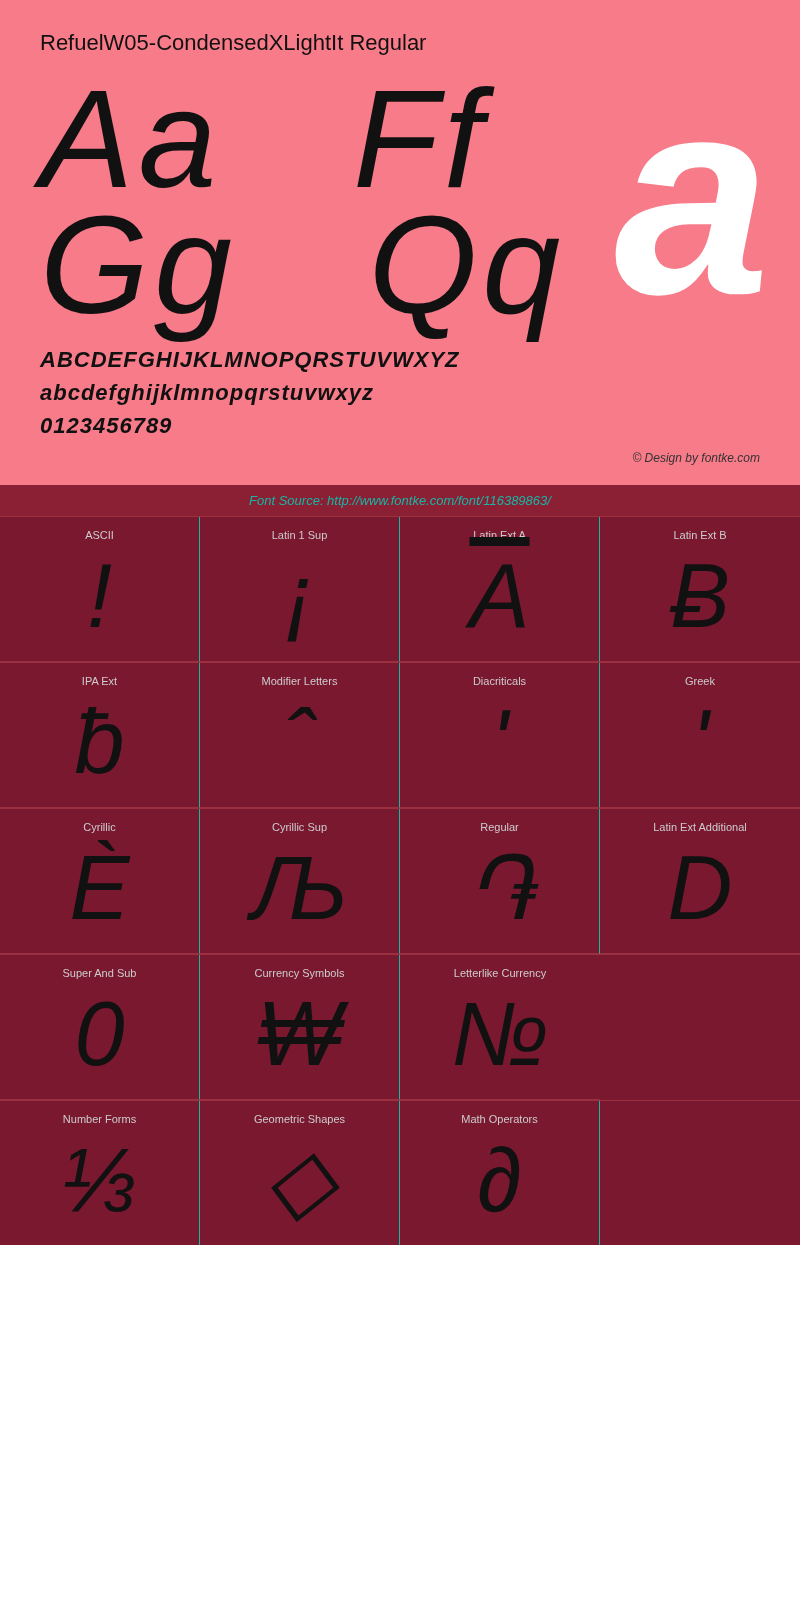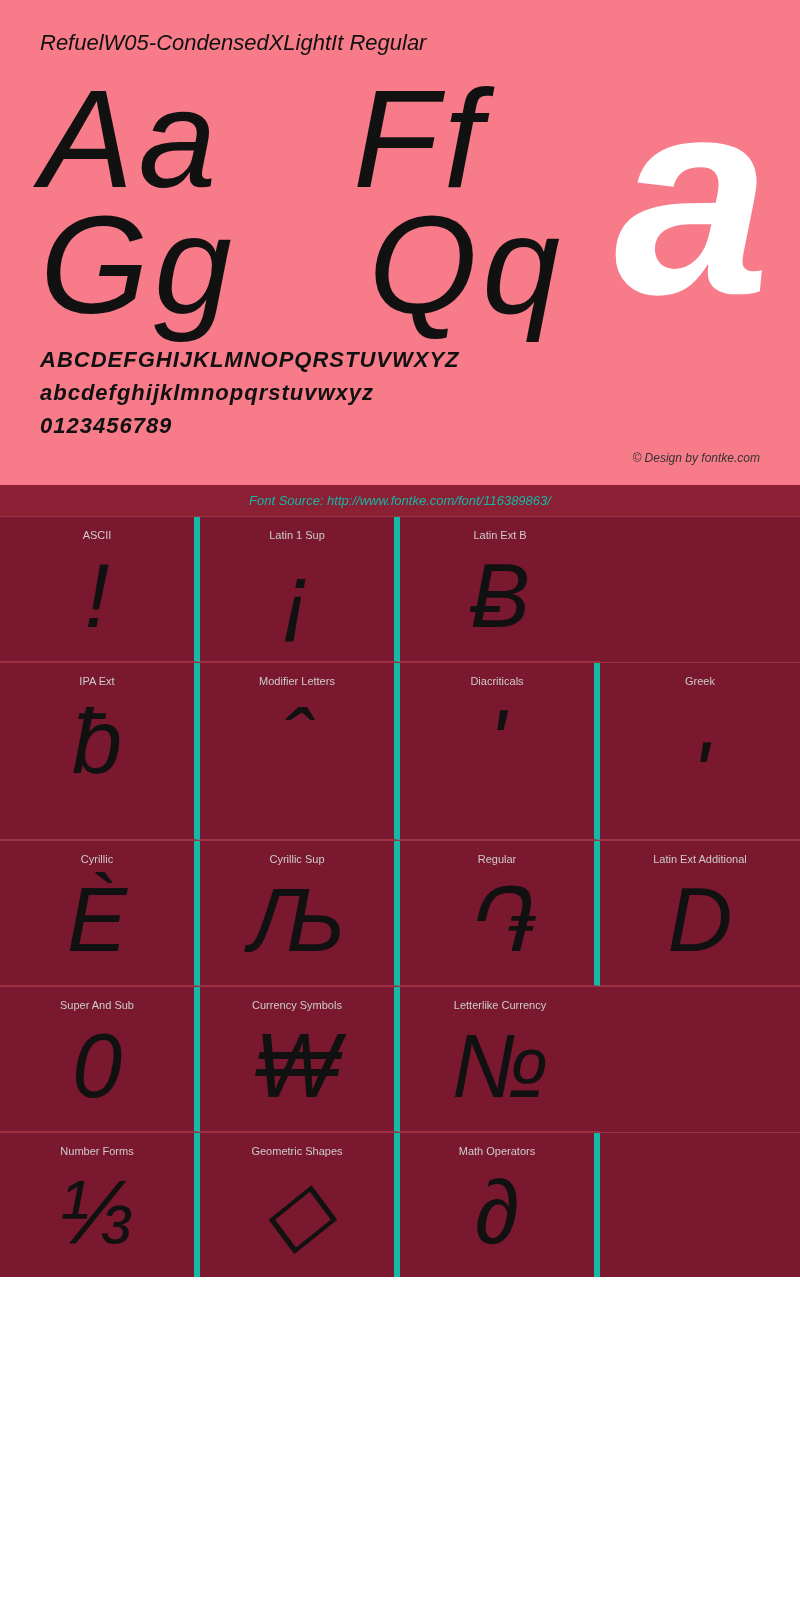--- a/index.html
+++ b/index.html
@@ -6,21 +6,20 @@
     body { width: 800px; font-family: Arial, sans-serif; }
 
     .pink-section {
       background-color: #F87B8A;
       padding: 30px 40px 20px 40px;
       position: relative;
     }
 
     .font-title {
       font-size: 22px;
-      font-style: italic;
       color: #111;
       margin-bottom: 20px;
       font-family: Arial, sans-serif;
       font-weight: normal;
     }
 
     .alphabet-line {
       font-size: 22px;
       font-style: italic;
       color: #111;
@@ -56,21 +55,21 @@
       display: grid;
       grid-template-columns: 1fr 1fr 1fr 1fr;
       border-top: 1px solid #9B3040;
     }
 
     .char-cell {
       display: flex;
       flex-direction: column;
       align-items: center;
       padding: 12px 5px 20px 5px;
-      border-right: 6px solid #14b8a6;
+      border-right: 1px solid #14b8a6;
       border-bottom: 1px solid #9B3040;
     }
 
     .char-cell:last-child {
       border-right: none;
     }
 
     .cell-label {
       font-size: 11px;
       color: #ccc;
@@ -121,40 +120,44 @@
 
   <div class="grid-4">
     <div class="char-cell">
       <span class="cell-label">ASCII</span>
       <span class="cell-char" style="font-size:90px;">!</span>
     </div>
     <div class="char-cell">
       <span class="cell-label">Latin 1 Sup</span>
       <span class="cell-char" style="font-size:90px;">¡</span>
     </div>
+    <div class="char-cell">
+      <span class="cell-label">Latin Ext A</span>
+      <span class="cell-char" style="font-size:90px; text-decoration: overline;">A</span>
+    </div>
     <div class="char-cell" style="border-right:none;">
       <span class="cell-label">Latin Ext B</span>
       <span class="cell-char" style="font-size:90px;">Ƀ</span>
     </div>
   </div>
 
   <div class="grid-4">
     <div class="char-cell">
       <span class="cell-label">IPA Ext</span>
       <span class="cell-char" style="font-size:90px;">ƀ</span>
     </div>
     <div class="char-cell">
       <span class="cell-label">Modifier Letters</span>
       <span class="cell-char" style="font-size:90px;">ˆ</span>
     </div>
     <div class="char-cell">
       <span class="cell-label">Diacriticals</span>
       <span class="cell-char" style="font-size:90px;">ʹ</span>
     </div>
-    <div class="char-cell" style="border-right:none;gap:32px;">
+    <div class="char-cell" style="border-right:none;">
       <span class="cell-label">Greek</span>
       <span class="cell-char" style="font-size:90px;">ʹ</span>
     </div>
   </div>
 
   <div class="grid-4">
     <div class="char-cell">
       <span class="cell-label">Cyrillic</span>
       <span class="cell-char" style="font-size:90px;">È</span>
     </div>

